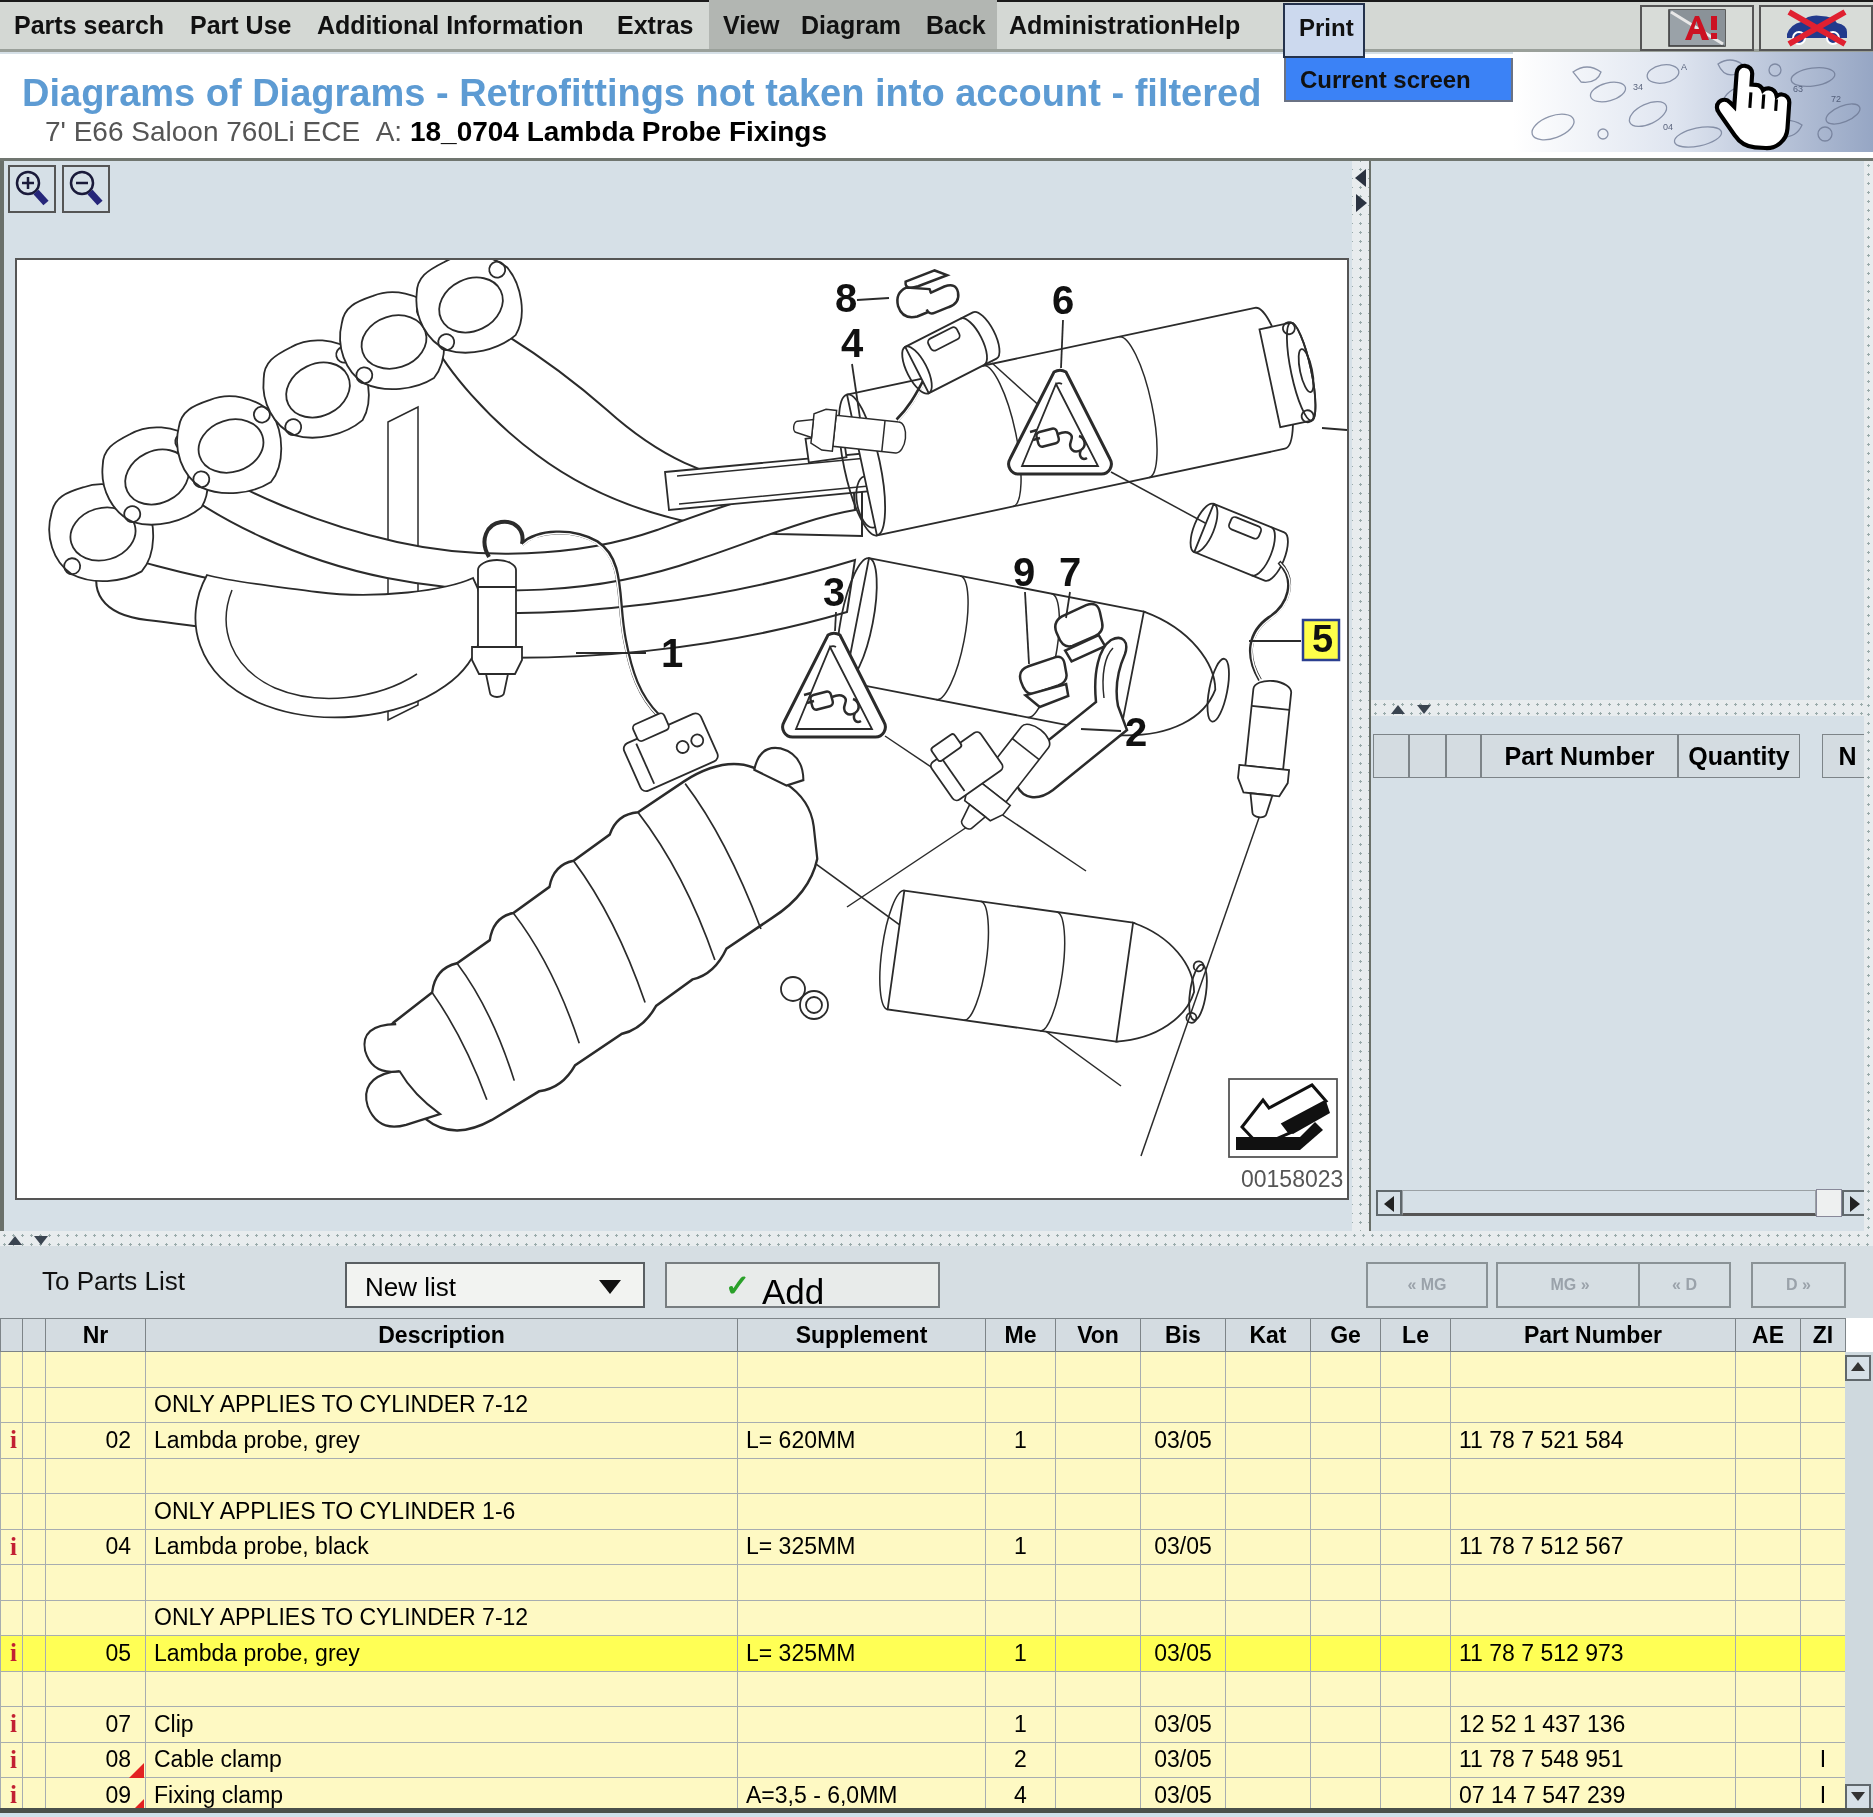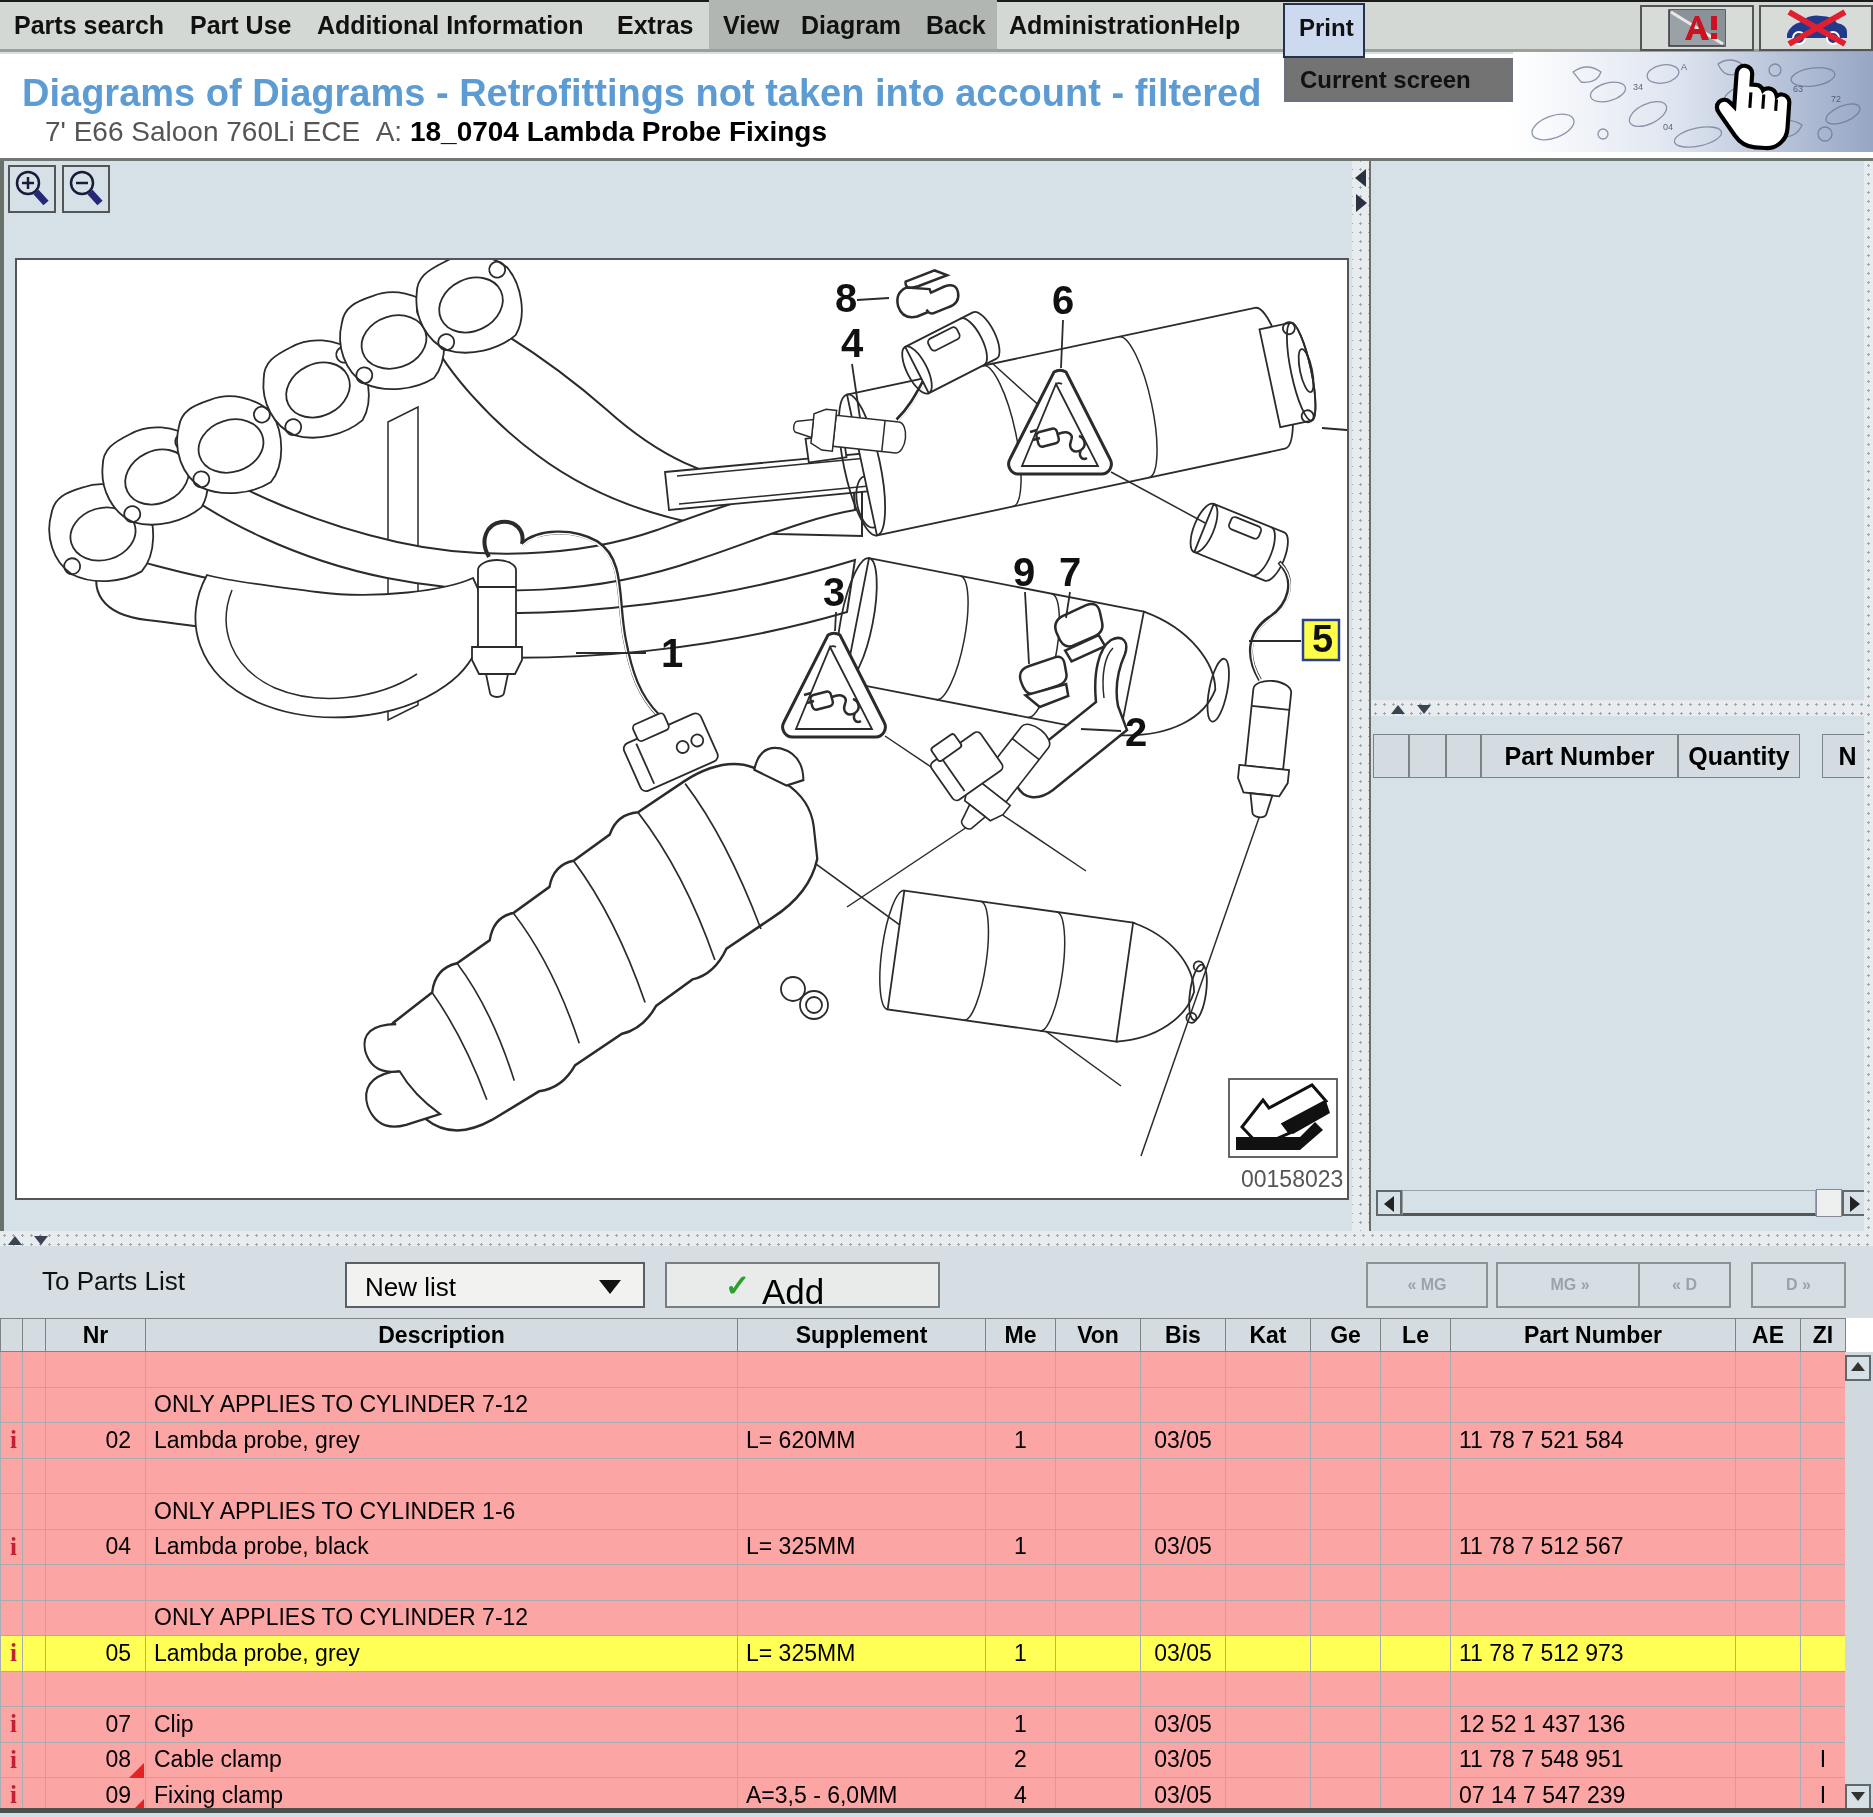--- a/index.html
+++ b/index.html
@@ -5,21 +5,21 @@
 * { margin:0; padding:0; box-sizing:border-box; }
 html,body { width:1873px; height:1817px; overflow:hidden; }
 body { font-family:"Liberation Sans", sans-serif; background:#d6e0e7; position:relative; }
 .abs { position:absolute; }
 
 #menubar { left:0; top:0; width:1873px; height:52px; background:#d4d8d4; border-top:2px solid #1a1a1a; border-bottom:3px solid #9aa09a; }
 #menudark { left:709px; top:0; width:288px; height:49px; background:#b2b6b2; }
 .mitem { position:absolute; top:11px; font-size:25px; font-weight:bold; color:#111; white-space:nowrap; }
 #printbox { left:1283px; top:3px; width:82px; height:55px; background:#ccd9ee; border:2px solid #24324c; }
 #printbox span { position:absolute; left:14px; top:9px; font-size:24px; font-weight:bold; color:#111; }
-#dropdown { left:1284px; top:58px; width:229px; height:44px; background:#737373; border:2px solid #6a7284; border-top:none; }
+#dropdown { left:1284px; top:58px; width:229px; height:44px; background:#3b82f6; border:2px solid #6a7284; border-top:none; }
 #dropdown span { position:absolute; left:14px; top:8px; font-size:24px; font-weight:bold; color:#111; }
 .topbtn { position:absolute; top:5px; width:114px; height:46px; background:#d8dcd8; border:2px solid #555; }
 
 #titlestrip { left:0; top:54px; width:1873px; height:104px; background:#ffffff; }
 #apptitle { left:22px; top:16px; font-size:38px; font-weight:bold; color:#5d9bd3; letter-spacing:0px; }
 #subtitle { left:45px; top:60px; font-size:28px; color:#555; }
 #subtitle b { color:#000; }
 #hdrline { left:0; top:158px; width:1873px; height:3px; background:#707670; }
 
 #mainarea { left:0; top:161px; width:1873px; height:1070px; background:#d6e0e7; }
@@ -47,21 +47,21 @@
 .tri-up { width:0; height:0; border-left:7px solid transparent; border-right:7px solid transparent; border-bottom:9px solid #3a4450; display:inline-block; }
 .tri-dn { width:0; height:0; border-left:7px solid transparent; border-right:7px solid transparent; border-top:9px solid #3a4450; display:inline-block; }
 
 #combo { left:345px; top:16px; width:300px; height:46px; background:#f2f3f1; border:2px solid #5a5f63; }
 #addbtn { left:665px; top:16px; width:275px; height:46px; background:#e8ebea; border:2px solid #777d80; }
 .mgbtn { top:16px; height:46px; background:#d6dee3; border:2px solid #8a9296; color:#9aa2aa; font-size:16px; text-align:center; line-height:42px; font-weight:bold; }
 
 #ptable { border-collapse:collapse; table-layout:fixed; width:1845px; font-size:23px; color:#000; }
 #ptable th { height:33px; background:#d4dce1; border:1px solid #7d8488; font-weight:bold; font-size:23px; padding:0; }
 #ptable td { height:35.5px; border:1px solid #a7adb0; padding:0 0 0 4px; overflow:hidden; white-space:nowrap; }
-#ptable tbody tr { background:#fca5a5; }
+#ptable tbody tr { background:#fef9c3; }
 #ptable tr.yel { background:#ffff55; }
 .ic { color:#c22033; font-weight:bold; font-family:"Liberation Serif",serif; font-size:25px; text-align:center; }
 .nr { text-align:right; padding-right:14px !important; }
 .dl { padding-left:8px !important; }
 .ct { text-align:center; padding:0 !important; }
 .rel { position:relative; overflow:visible !important; }
 .rtri { position:absolute; left:-17px; bottom:-1px; width:0; height:0; border-left:15px solid transparent; border-bottom:15px solid #e32222; }
 #tscroll { left:1845px; top:34px; width:28px; height:462px; background:#cfd9de; }
 .sbtn { width:26px; height:26px; background:#d6e0e7; border:2px solid #60686c; text-align:center; }
 </style>

